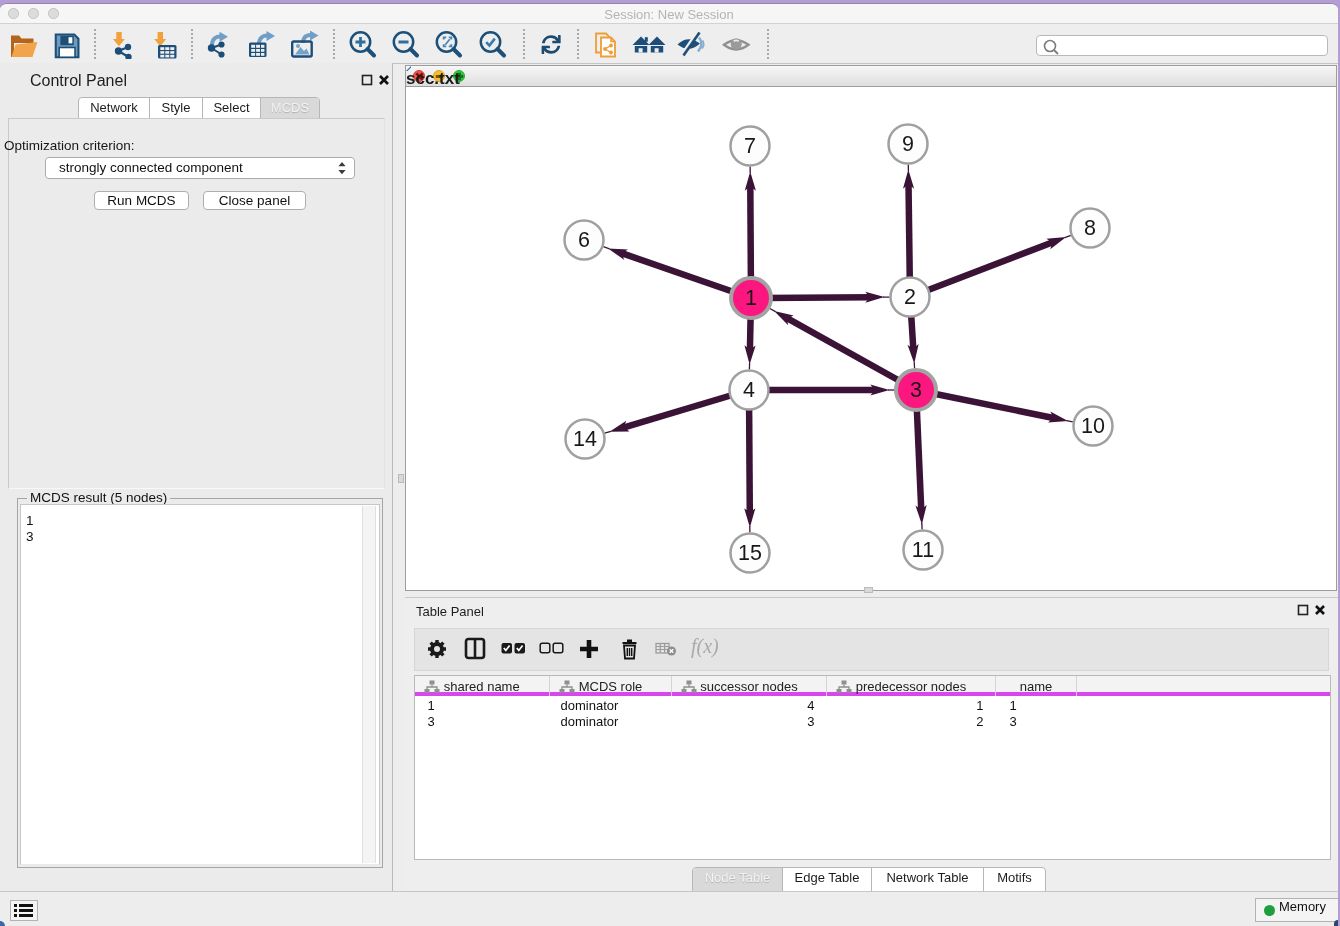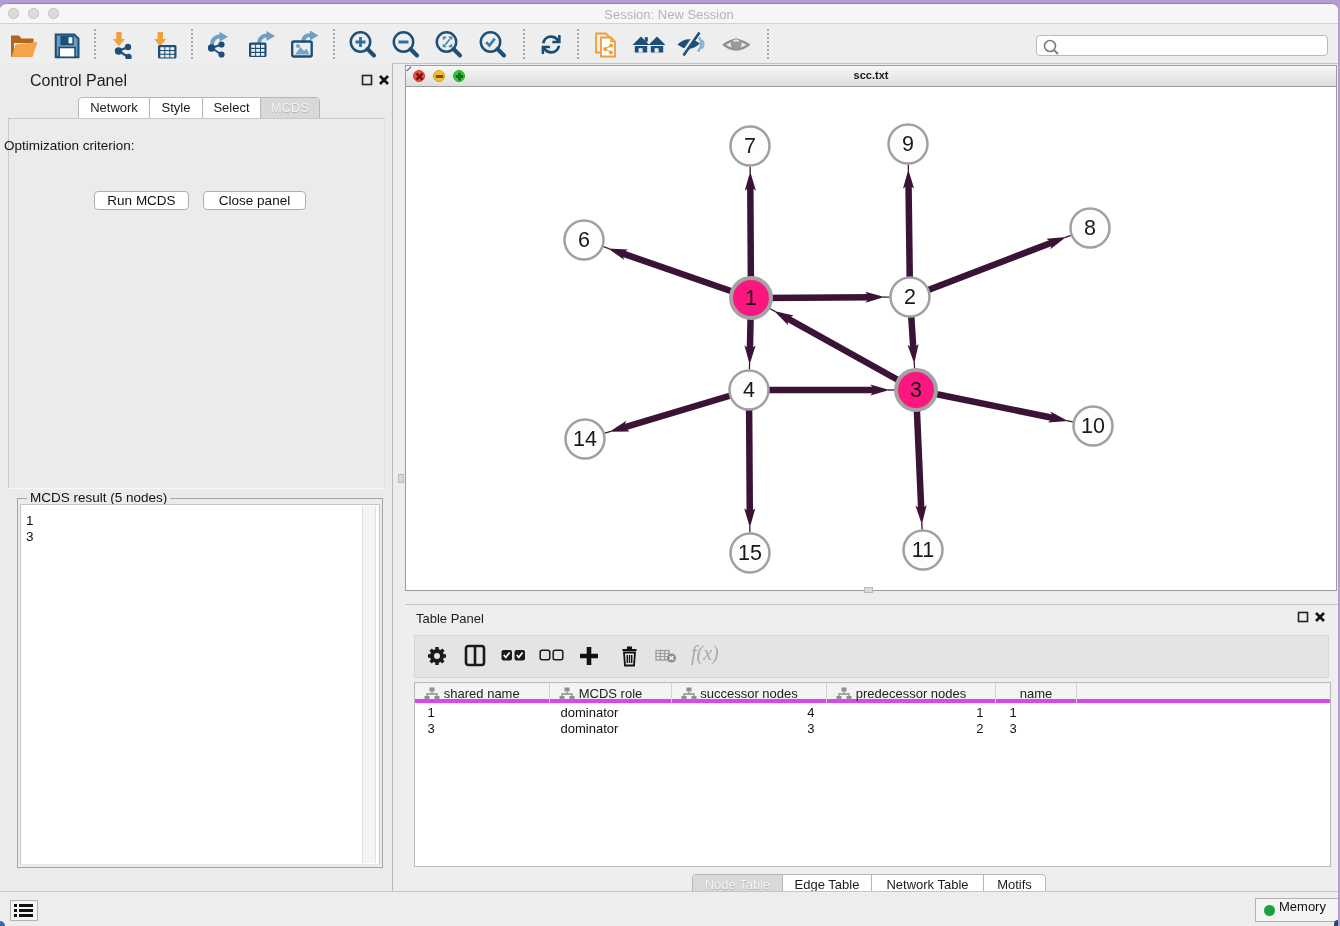--- a/index.html
+++ b/index.html
@@ -46,27 +46,27 @@
   font-size:13.5px; color:#111; padding:0 3px; }
 .fs-white { position:absolute; left:2px; top:5px; right:2px; bottom:2px;
   background:#fff; border:1px solid #c6c6c6; border-bottom-color:#e8e8e8; font-size:13.5px; color:#111; }
 .fs-scroll { position:absolute; right:3px; top:1px; bottom:1px; width:14px;
   background:#f4f4f4; border-left:1px solid #e0e0e0; border-right:1px solid #e0e0e0;}
 
 .netwin { position:absolute; left:405px; top:61px; width:932px; height:526px;
   border:1px solid #9c9c9c; background:#fff; }
 .nw-title { position:absolute; left:0; top:0; width:100%; height:21px;
   background:linear-gradient(#f7f7f7,#dedede); border-bottom:1px solid #9c9c9c; }
-.nw-text { position:absolute; top:3px; width:100%; text-align:center; font-size:11px;
+.nw-text { position:absolute; top:3px; width:100%; font-size:17px;
   font-weight:bold; color:#1a1a1a; }
 .lamp { position:absolute; top:3.8px; width:12.5px; height:12.5px; border-radius:50%; }
 .canvas { position:absolute; left:0; top:21px; width:930px; height:503px; background:#fff; }
 .graph { position:absolute; left:0; top:0; }
 
-.tp { position:absolute; left:405px; top:593px; width:933px; height:294px; background:#eeeeee; border-top:1px solid #c8c8c8;margin-top:7px;}
+.tp { position:absolute; left:405px; top:593px; width:933px; height:294px; background:#eeeeee; border-top:1px solid #c8c8c8;}
 .tp-title { position:absolute; left:11px; top:6px; font-size:13px; color:#1d1d1d; }
 .tp-toolbar { position:absolute; left:9px; top:30px; right:9px; height:43px;
   background:#e4e4e4; border:1px solid #d6d6d6; }
 .tbl { position:absolute; left:8.5px; top:77px; width:917px; height:185px;
   background:#fff; border:1px solid #b9b9b9; font-size:13px; color:#111; }
 .thead { position:absolute; left:0; top:0; width:100%; height:20px;
   background:#f3f3f3; border-bottom:4px solid #d946ef; }
 .th { position:absolute; top:0; height:20px; border-right:1px solid #d4d4d4;
   text-align:center; padding-top:2.5px; font-size:13px; color:#222;}
 .td { position:absolute; font-size:13px; color:#111; }
@@ -233,20 +233,26 @@
       <path d="M19,3 L27,11 M27,3 L19,11" stroke="#111" stroke-width="2.6"></path>
     </svg>
     <div class="tabgrp" style="left:78px; top:34px;">
       <div class="tab" style="width:71px;">Network</div>
         <div class="tab" style="width:53px;">Style</div>
         <div class="tab" style="width:58px;">Select</div>
         <div class="tab tabsel" style="width:58px;">MCDS</div>
     </div>
     <div class="cp-inner"></div>
     <div class="optlabel" style="left:4px;">Optimization criterion:</div>
+    <div class="selectbox">strongly connected component
+      <svg width="14" height="17" style="position:absolute;right:5px;top:2px;">
+        <path d="M3.4,6.2 L7,2 L10.6,6.2 Z" fill="#3c3c3c"></path>
+        <path d="M3.4,10 L7,14.2 L10.6,10 Z" fill="#3c3c3c"></path>
+      </svg>
+    </div>
     <div class="btn" style="left:94px; top:128px; width:95px;">Run MCDS</div>
     <div class="btn" style="left:203px; top:128px; width:103px;">Close panel</div>
     <div class="fieldset" style="left:17px;width:366px;">
       <div class="fs-legend">MCDS result (5 nodes)</div>
       <div class="fs-white">
           <div style="padding:8px 0 0 5px; line-height:16px;">1<br>3</div>
         <div class="fs-scroll"></div>
       </div>
     </div>
   </div>

